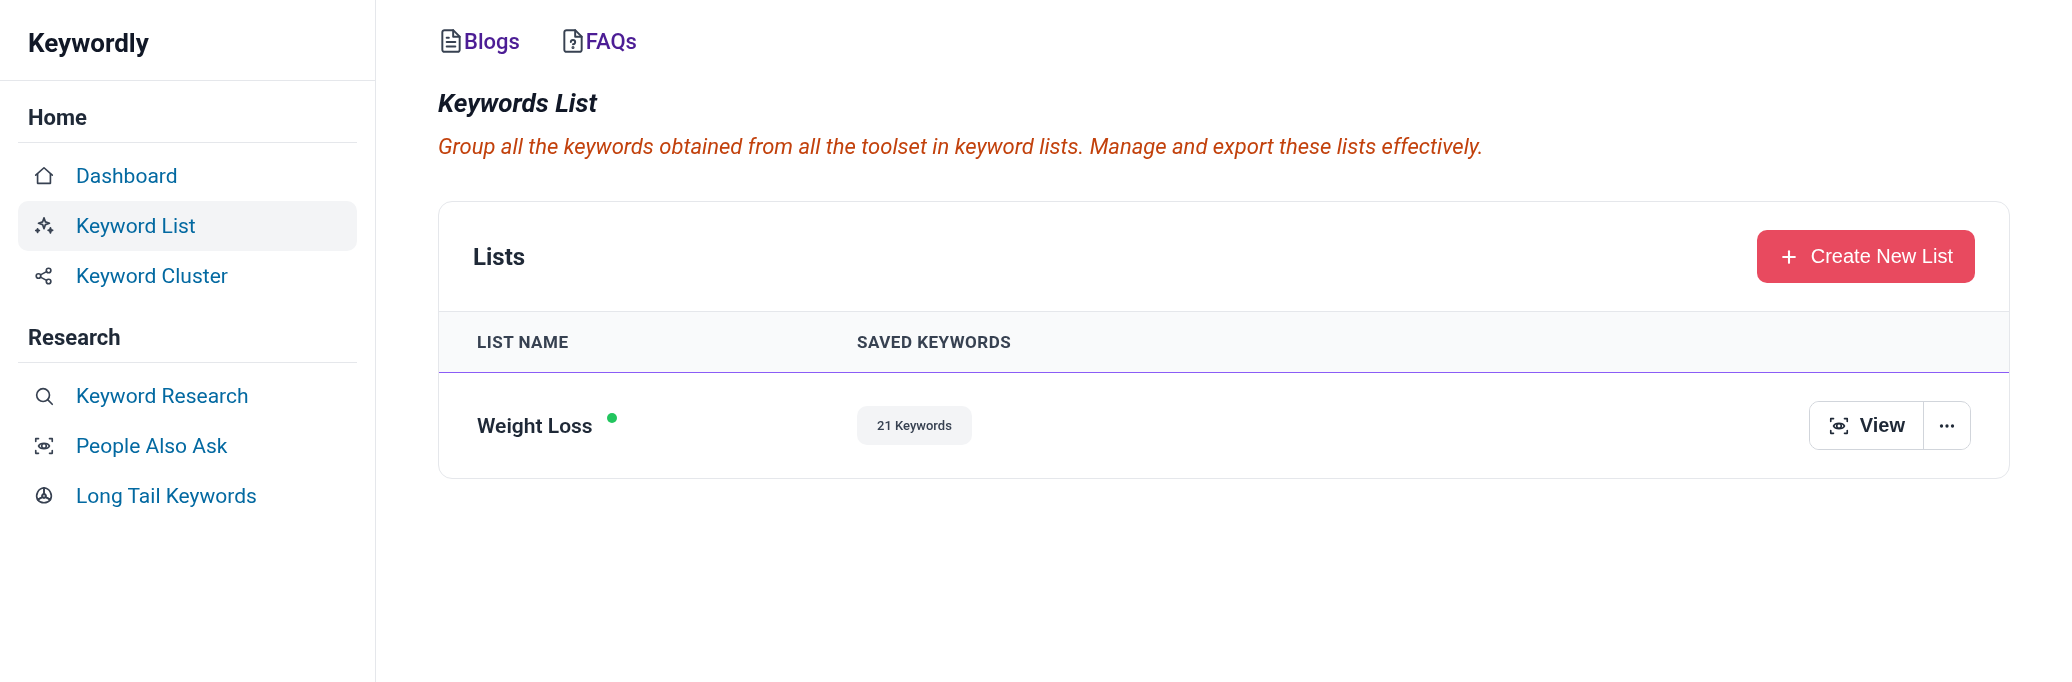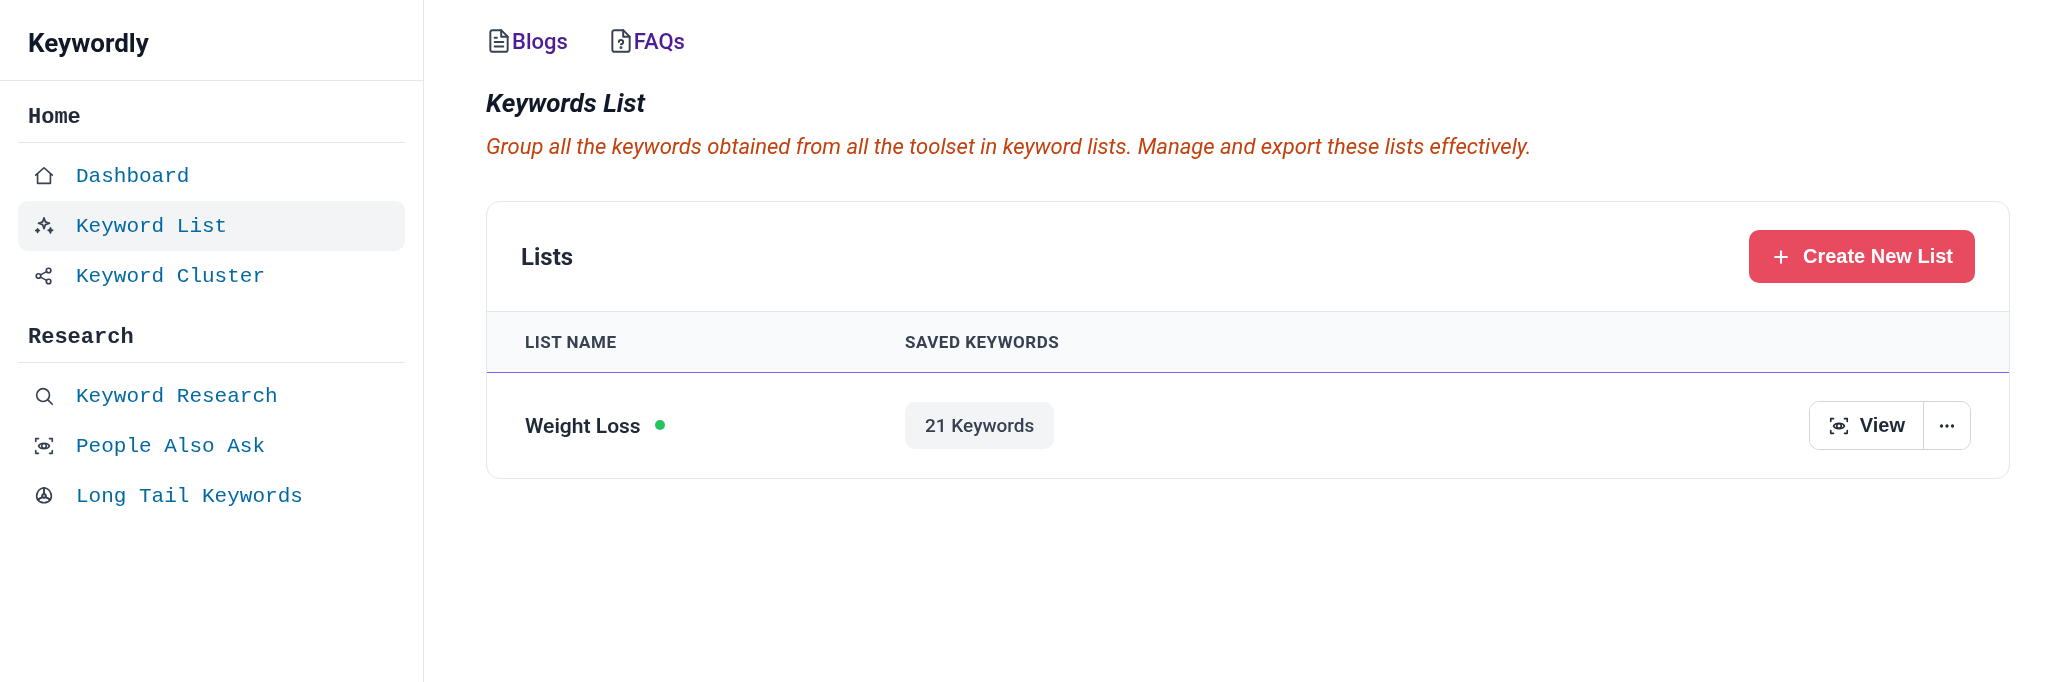--- a/index.html
+++ b/index.html
@@ -9,37 +9,36 @@
     }
     body {
       font-family: -apple-system, BlinkMacSystemFont, "Segoe UI", Roboto, "Helvetica Neue", Arial, sans-serif;
       background: #ffffff;
       color: #1f2937;
       display: flex;
       min-height: 682px;
     }
     
     .sidebar {
-      width: 424px;
+      width: 376px;
       border-right: 1px solid #e5e7eb;
       flex-shrink: 0;
       padding-bottom: 20px;
     }
     .brand {
       padding: 28px 28px 22px 28px;
       border-bottom: 1px solid #e5e7eb;
     }
     .brand-name {
       font-size: 26px;
       font-weight: 700;
       color: #111827;
     }
     .nav-section {
       padding: 0 18px;
-      font-family: Liberation Mono, monospace;
     }
     .section-title {
       font-size: 22px;
       font-weight: 700;
       color: #1f2937;
       padding: 24px 10px 12px 10px;
       border-bottom: 1px solid #e5e7eb;
       margin-bottom: 8px;
     }
     .nav-item {
@@ -137,21 +136,21 @@
     .btn-primary {
       display: inline-flex;
       align-items: center;
       gap: 12px;
       background: #e84a5f;
       color: #fff;
       border: none;
       border-radius: 10px;
       padding: 15px 22px;
       font-size: 20px;
-      font-weight: 700;
+      font-weight: 400;
       cursor: pointer;
     }
     .btn-primary svg {
       width: 20px;
       height: 20px;
       stroke: #fff;
       stroke-width: 2.5;
       fill: none;
     }
     .table-header {
@@ -169,21 +168,21 @@
     .col-saved { flex: 1; }
     .col-actions { flex: 0 0 200px; }
     .table-row {
       display: flex;
       align-items: center;
       padding: 28px 38px;
     }
     .row-name {
       flex: 0 0 380px;
       display: flex;
-      align-items: flex-end;
+      align-items: center;
       gap: 14px;
       font-size: 21px;
       font-weight: 600;
       color: #1f2937;
     }
     .dot {
       width: 10px;
       height: 10px;
       border-radius: 50%;
       background: #22c55e;
@@ -192,21 +191,21 @@
       top: -8px;
     }
     .row-saved {
       flex: 1;
     }
     .chip {
       display: inline-block;
       background: #f3f4f6;
       border-radius: 10px;
       padding: 12px 20px;
-      font-size: 19px;
+      font-size: 13px;
       color: #374151;
       font-weight: 500;
     }
     .row-actions {
       flex: 0 0 200px;
       display: flex;
       justify-content: flex-end;
     }
     .btn-group {
       display: inline-flex;

